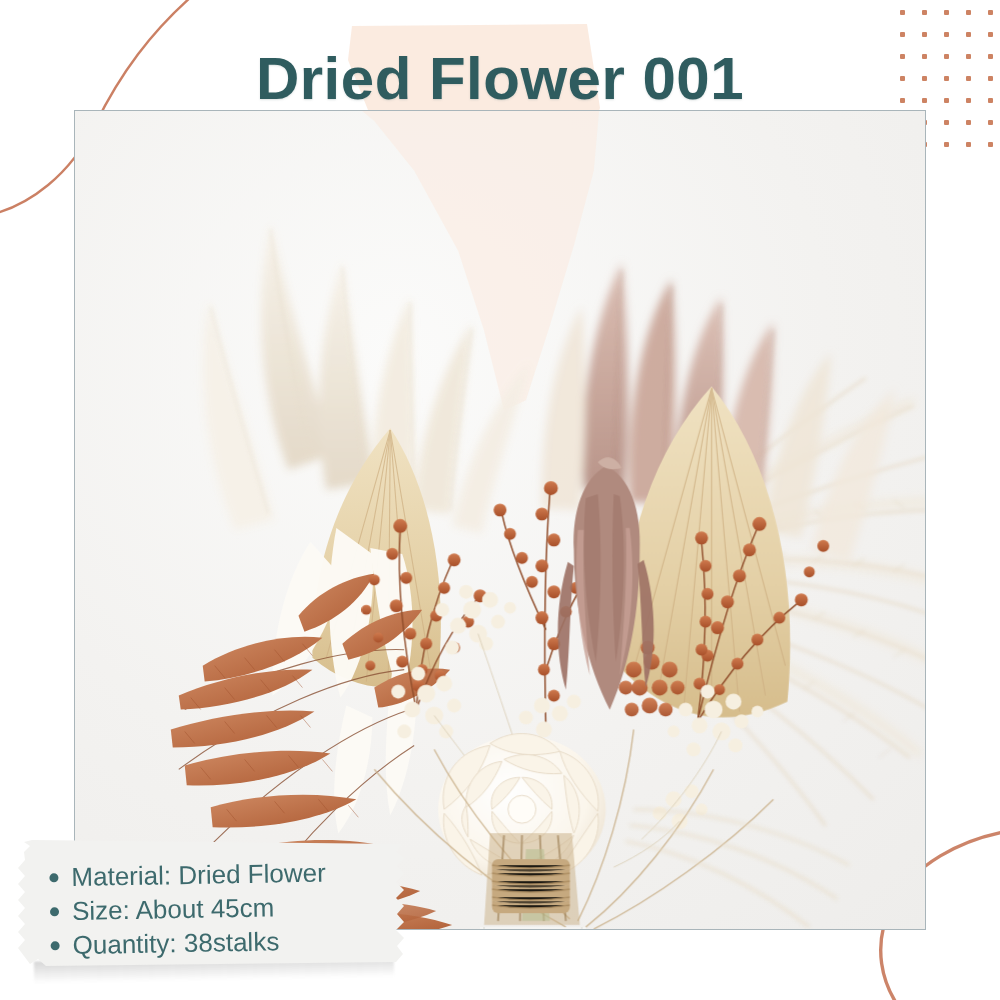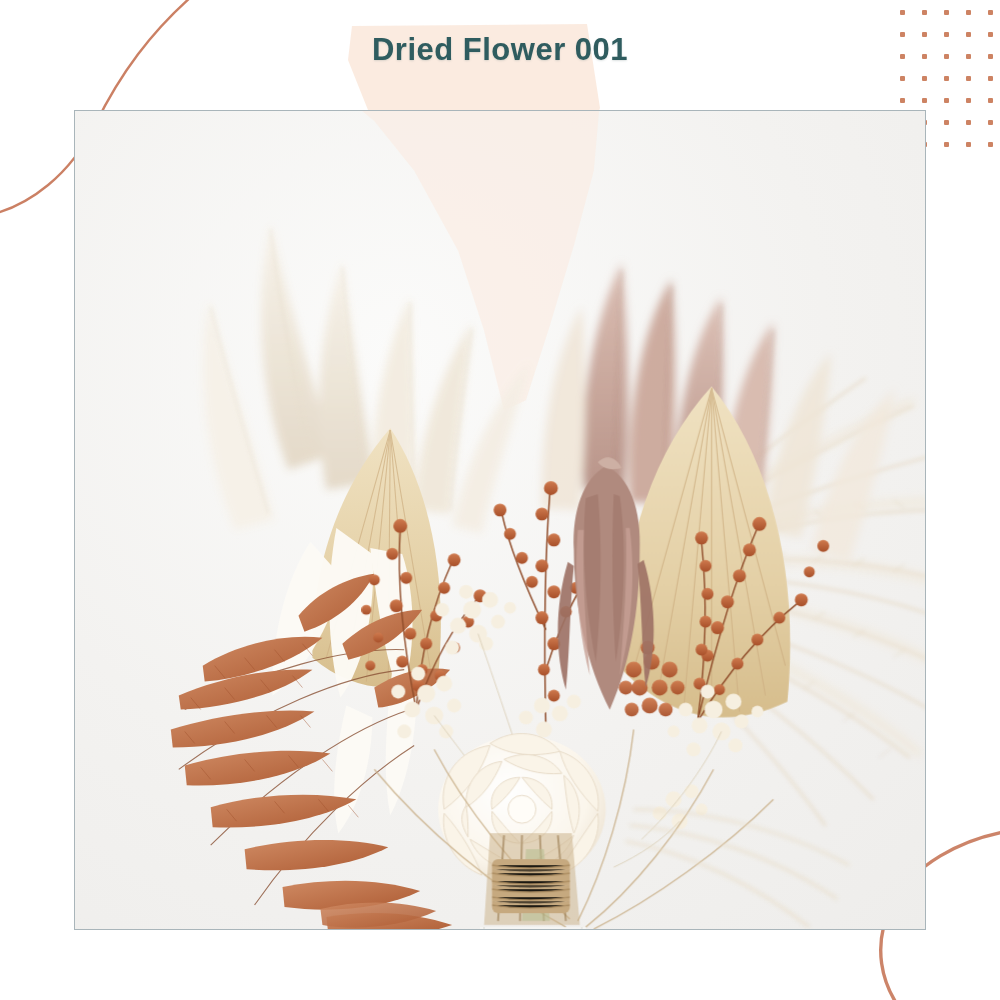--- a/index.html
+++ b/index.html
@@ -38,24 +38,24 @@
 
   
   .brush {
     position: absolute;
     left: 0; top: 0;
     width: 1000px; height: 420px;
     pointer-events: none;
   }
   .title {
     position: absolute;
-    left: 0; top: 32px;
+    left: 0; top: 44px;
     width: 1000px;
     text-align: center;
-    font-size: 31px;
+    font-size: 60px;
     font-weight: bold;
     letter-spacing: 0.5px;
     color: #2f5c5f;
     text-shadow: 0 1px 2px rgba(120,140,140,0.25);
   }
 
   
   .photo-frame {
     position: absolute;
     left: 74px; top: 110px;
@@ -619,14 +619,37 @@
         <g fill="url(#gRustGrass)" opacity="0.9">
           <path d="M246 800 C 286 790, 330 792, 362 802 C 328 818, 282 822, 248 816 Z"></path>
           <path d="M276 824 C 312 818, 352 820, 380 828 C 350 840, 308 842, 278 838 Z"></path>
         </g>
 
         <rect x="0" y="0" width="852" height="820" fill="none"></rect>
       </svg>
     </div>
   </div>
 
+  <div class="info-card">
+    <div class="info-shadow"></div>
+    <svg class="info-paper" viewBox="0 0 392 128" preserveAspectRatio="none">
+      <path d="M8 12 L 14 6 L 8 2 L 16 0 L 386 4 L 380 12 L 388 18 L 381 26 L 388 34 L 380 42
+               L 388 50 L 380 58 L 388 66 L 381 74 L 388 82 L 380 90 L 388 98 L 381 106 L 387 114
+               L 380 122 L 30 126 L 22 119 L 14 124 L 8 116 L 2 108 L 9 100 L 2 92 L 9 84 L 2 76
+               L 9 68 L 2 60 L 9 52 L 2 44 L 9 36 L 2 28 L 9 20 Z" fill="#f2f2f0"></path>
+    </svg>
+    <ul class="info-list">
+      <li>
+        <span class="bullet"></span>
+        <span>Material: Dried Flower</span>
+      </li>
+      <li>
+        <span class="bullet"></span>
+        <span>Size: About 45cm</span>
+      </li>
+      <li>
+        <span class="bullet"></span>
+        <span>Quantity: 38stalks</span>
+      </li>
+    </ul>
+  </div>
 
 </div>
 
 </body></html>

